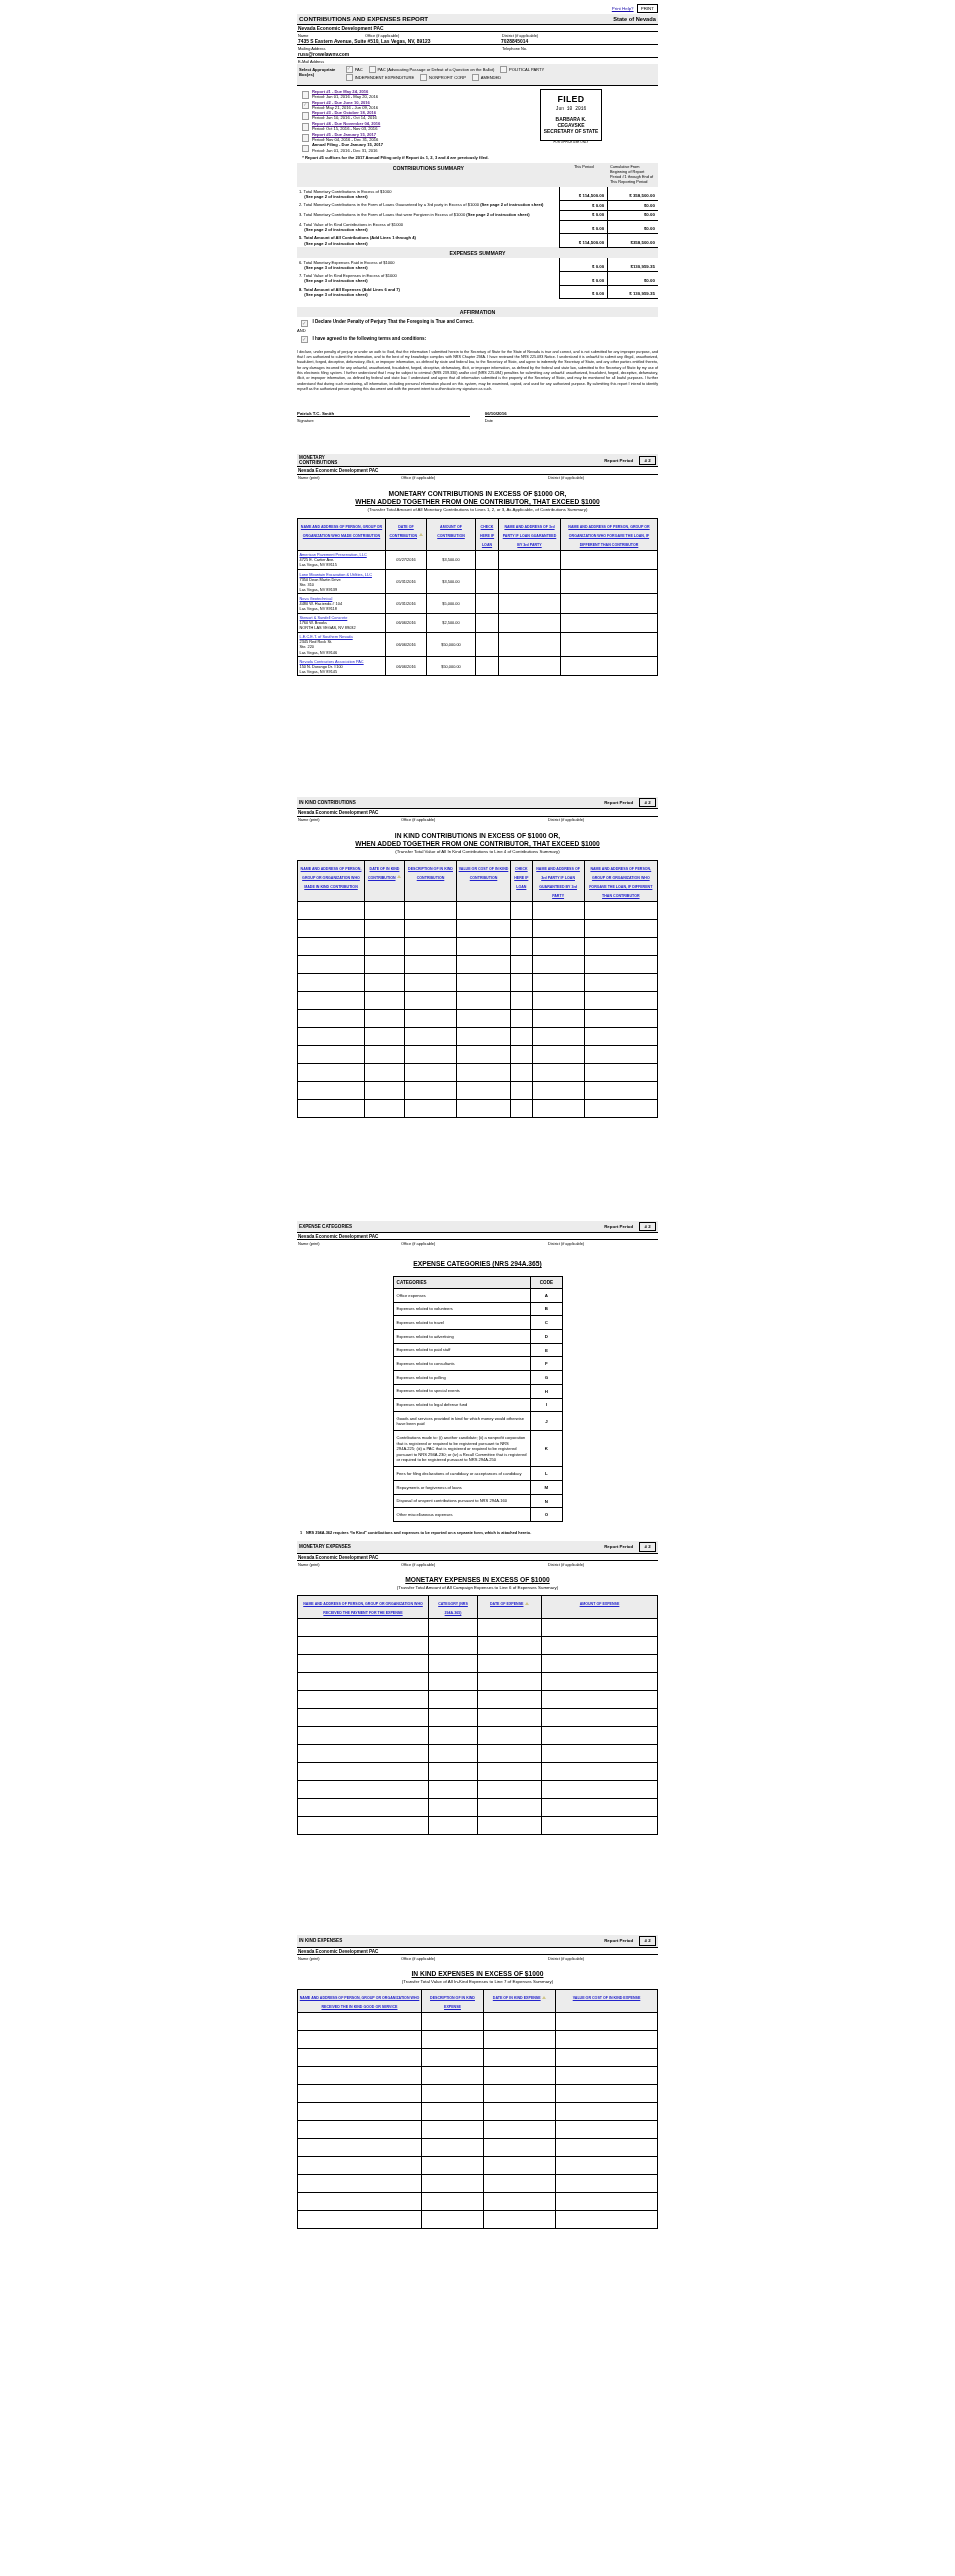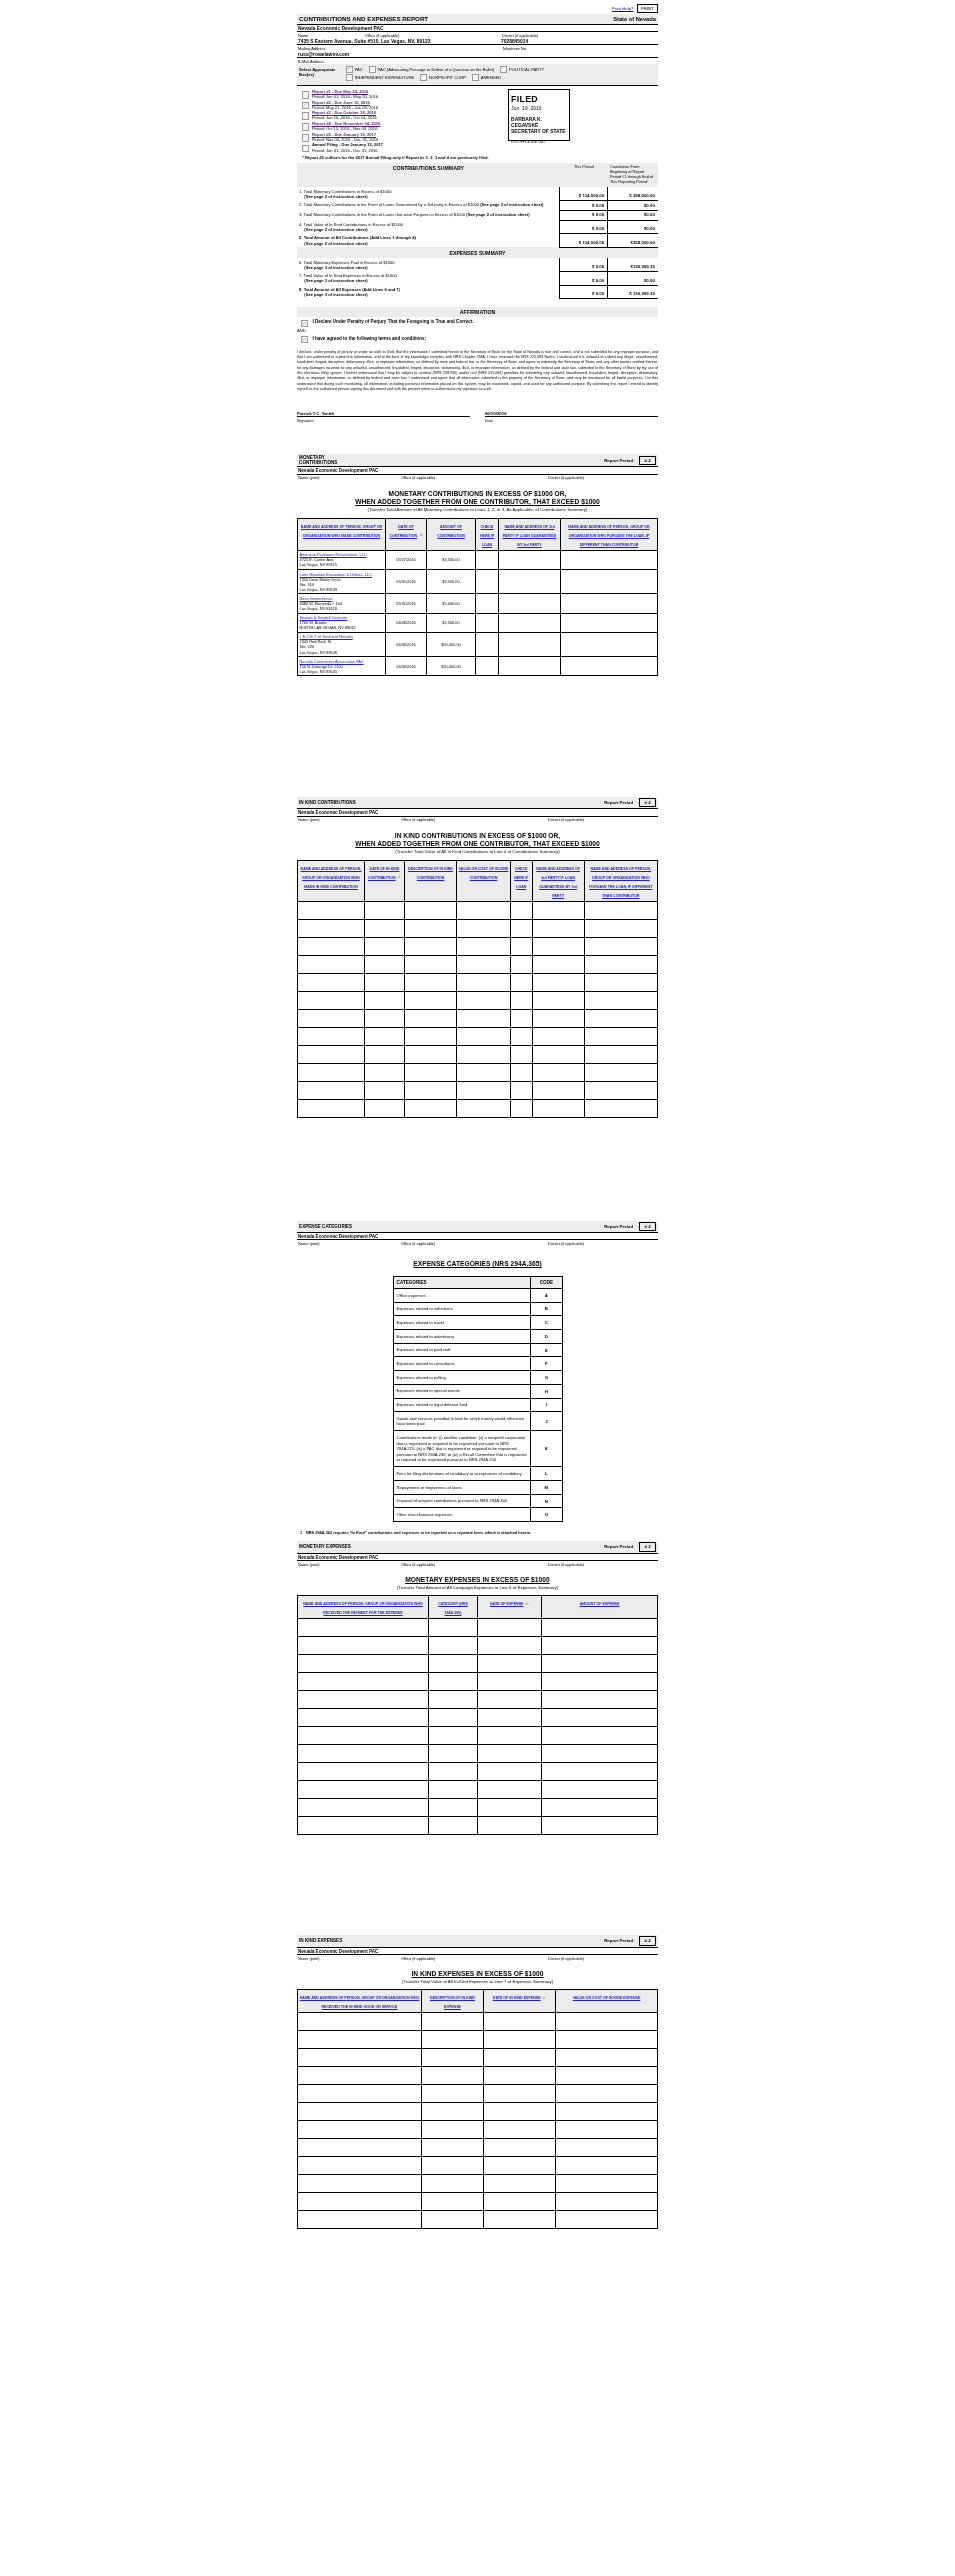--- a/index.html
+++ b/index.html
@@ -191,21 +191,22 @@
     font-weight: bold;
     text-decoration: underline;
     display: block;
     cursor: pointer;
   }
   .rpt-name.plain { color: #000; text-decoration: none; cursor: default; }
   .rpt-period { display: block; }
   .filed-box {
     border: 0.5px solid #000;
     width: 62px;
-    text-align: left;
+    margin-left: 32px;
+    text-align: center;
     padding: 4.1px 2.1px 3.1px 2.1px;
     height: 52px;
     box-sizing: border-box;
   }
   .filed-word { font-size: 8.8px; font-weight: bold; letter-spacing: 0.3px; }
   .filed-date { font-size: 4.6px; margin-top: 2.1px; font-family: "Liberation Mono", monospace; }
   .filed-name { font-size: 4.9px; font-weight: bold; margin-top: 6.2px; line-height: 1.2; }
   .filed-note { font-size: 3.1px; margin-top: 5.2px; }
   .footnote-star {
     font-size: 4.1px;

